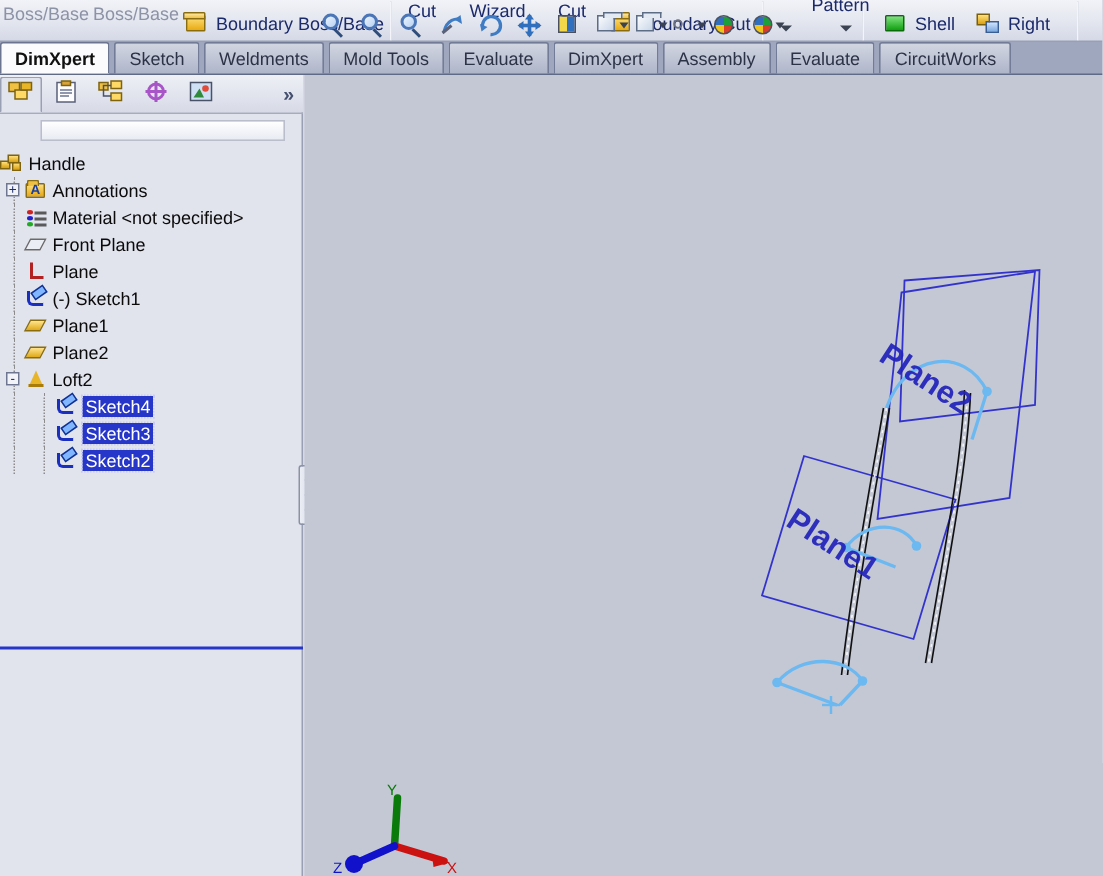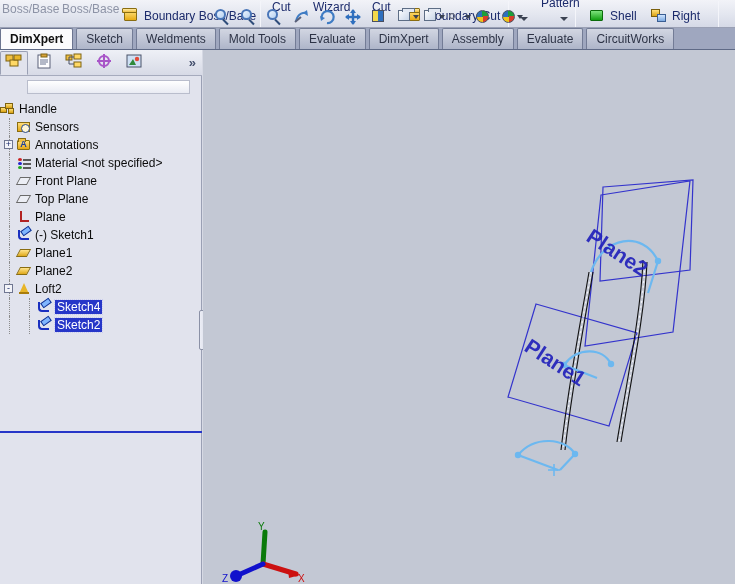--- a/index.html
+++ b/index.html
@@ -433,28 +433,20 @@
             <span class="handle-ic">
               <i style="left:0;top:4px;width:7px;height:6px"></i>
               <i style="left:5px;top:0px;width:8px;height:6px"></i>
               <i style="left:8px;top:5px;width:6px;height:6px"></i>
             </span>
           </span>
           <span class="tlabel" style="margin-left: 3px;">Handle</span>
         </div>
         <div class="row">
           <div class="dots" style="left: 9px;"></div>
-          <span style="display: inline-block; flex: 0 0 auto; width: 16px;"></span>
-          <span class="tico">
-            <span class="sensor-ic"></span>
-          </span>
-          <span class="tlabel" style="margin-left: 3px;">Sensors</span>
-        </div>
-        <div class="row">
-          <div class="dots" style="left: 9px;"></div>
           <div class="expander" style="left: 4px; top: 4px;">+</div>
           <span style="display: inline-block; flex: 0 0 auto; width: 16px;"></span>
           <span class="tico">
             <span class="folder-y">
               <span class="glyph" style="left:2px;top:0px">A</span>
             </span>
           </span>
           <span class="tlabel" style="margin-left: 3px;">Annotations</span>
         </div>
         <div class="row">
@@ -477,28 +469,20 @@
           <span style="display: inline-block; flex: 0 0 auto; width: 16px;"></span>
           <span class="tico">
             <span class="plane-d"></span>
           </span>
           <span class="tlabel" style="margin-left: 3px;">Front Plane</span>
         </div>
         <div class="row">
           <div class="dots" style="left: 9px;"></div>
           <span style="display: inline-block; flex: 0 0 auto; width: 16px;"></span>
           <span class="tico">
-            <span class="plane-d"></span>
-          </span>
-          <span class="tlabel" style="margin-left: 3px;">Top Plane</span>
-        </div>
-        <div class="row">
-          <div class="dots" style="left: 9px;"></div>
-          <span style="display: inline-block; flex: 0 0 auto; width: 16px;"></span>
-          <span class="tico">
             <span class="origin-o"></span>
           </span>
           <span class="tlabel" style="margin-left: 3px;">Plane</span>
         </div>
         <div class="row">
           <div class="dots" style="left: 9px;"></div>
           <span style="display: inline-block; flex: 0 0 auto; width: 16px;"></span>
           <span class="tico">
             <span class="sk-pen"></span>
           </span>
@@ -530,20 +514,29 @@
           <span class="tlabel" style="margin-left: 3px;">Loft2</span>
         </div>
         <div class="row">
           <div class="dots" style="left: 9px;"></div>
           <div class="dots" style="left: 29px;"></div>
           <span style="display: inline-block; flex: 0 0 auto; width: 36px;"></span>
           <span class="tico">
             <span class="sk-pen"></span>
           </span>
           <span class="tlabel sel" style="margin-left: 3px;">Sketch4</span>
+        </div>
+        <div class="row">
+          <div class="dots" style="left: 9px;"></div>
+          <div class="dots" style="left: 29px;"></div>
+          <span style="display: inline-block; flex: 0 0 auto; width: 36px;"></span>
+          <span class="tico">
+            <span class="sk-pen"></span>
+          </span>
+          <span class="tlabel sel" style="margin-left: 3px;">Sketch3</span>
         </div>
         <div class="row">
           <div class="dots" style="left: 9px;"></div>
           <div class="dots" style="left: 29px;"></div>
           <span style="display: inline-block; flex: 0 0 auto; width: 36px;"></span>
           <span class="tico">
             <span class="sk-pen"></span>
           </span>
           <span class="tlabel sel" style="margin-left: 3px;">Sketch2</span>
         </div>

